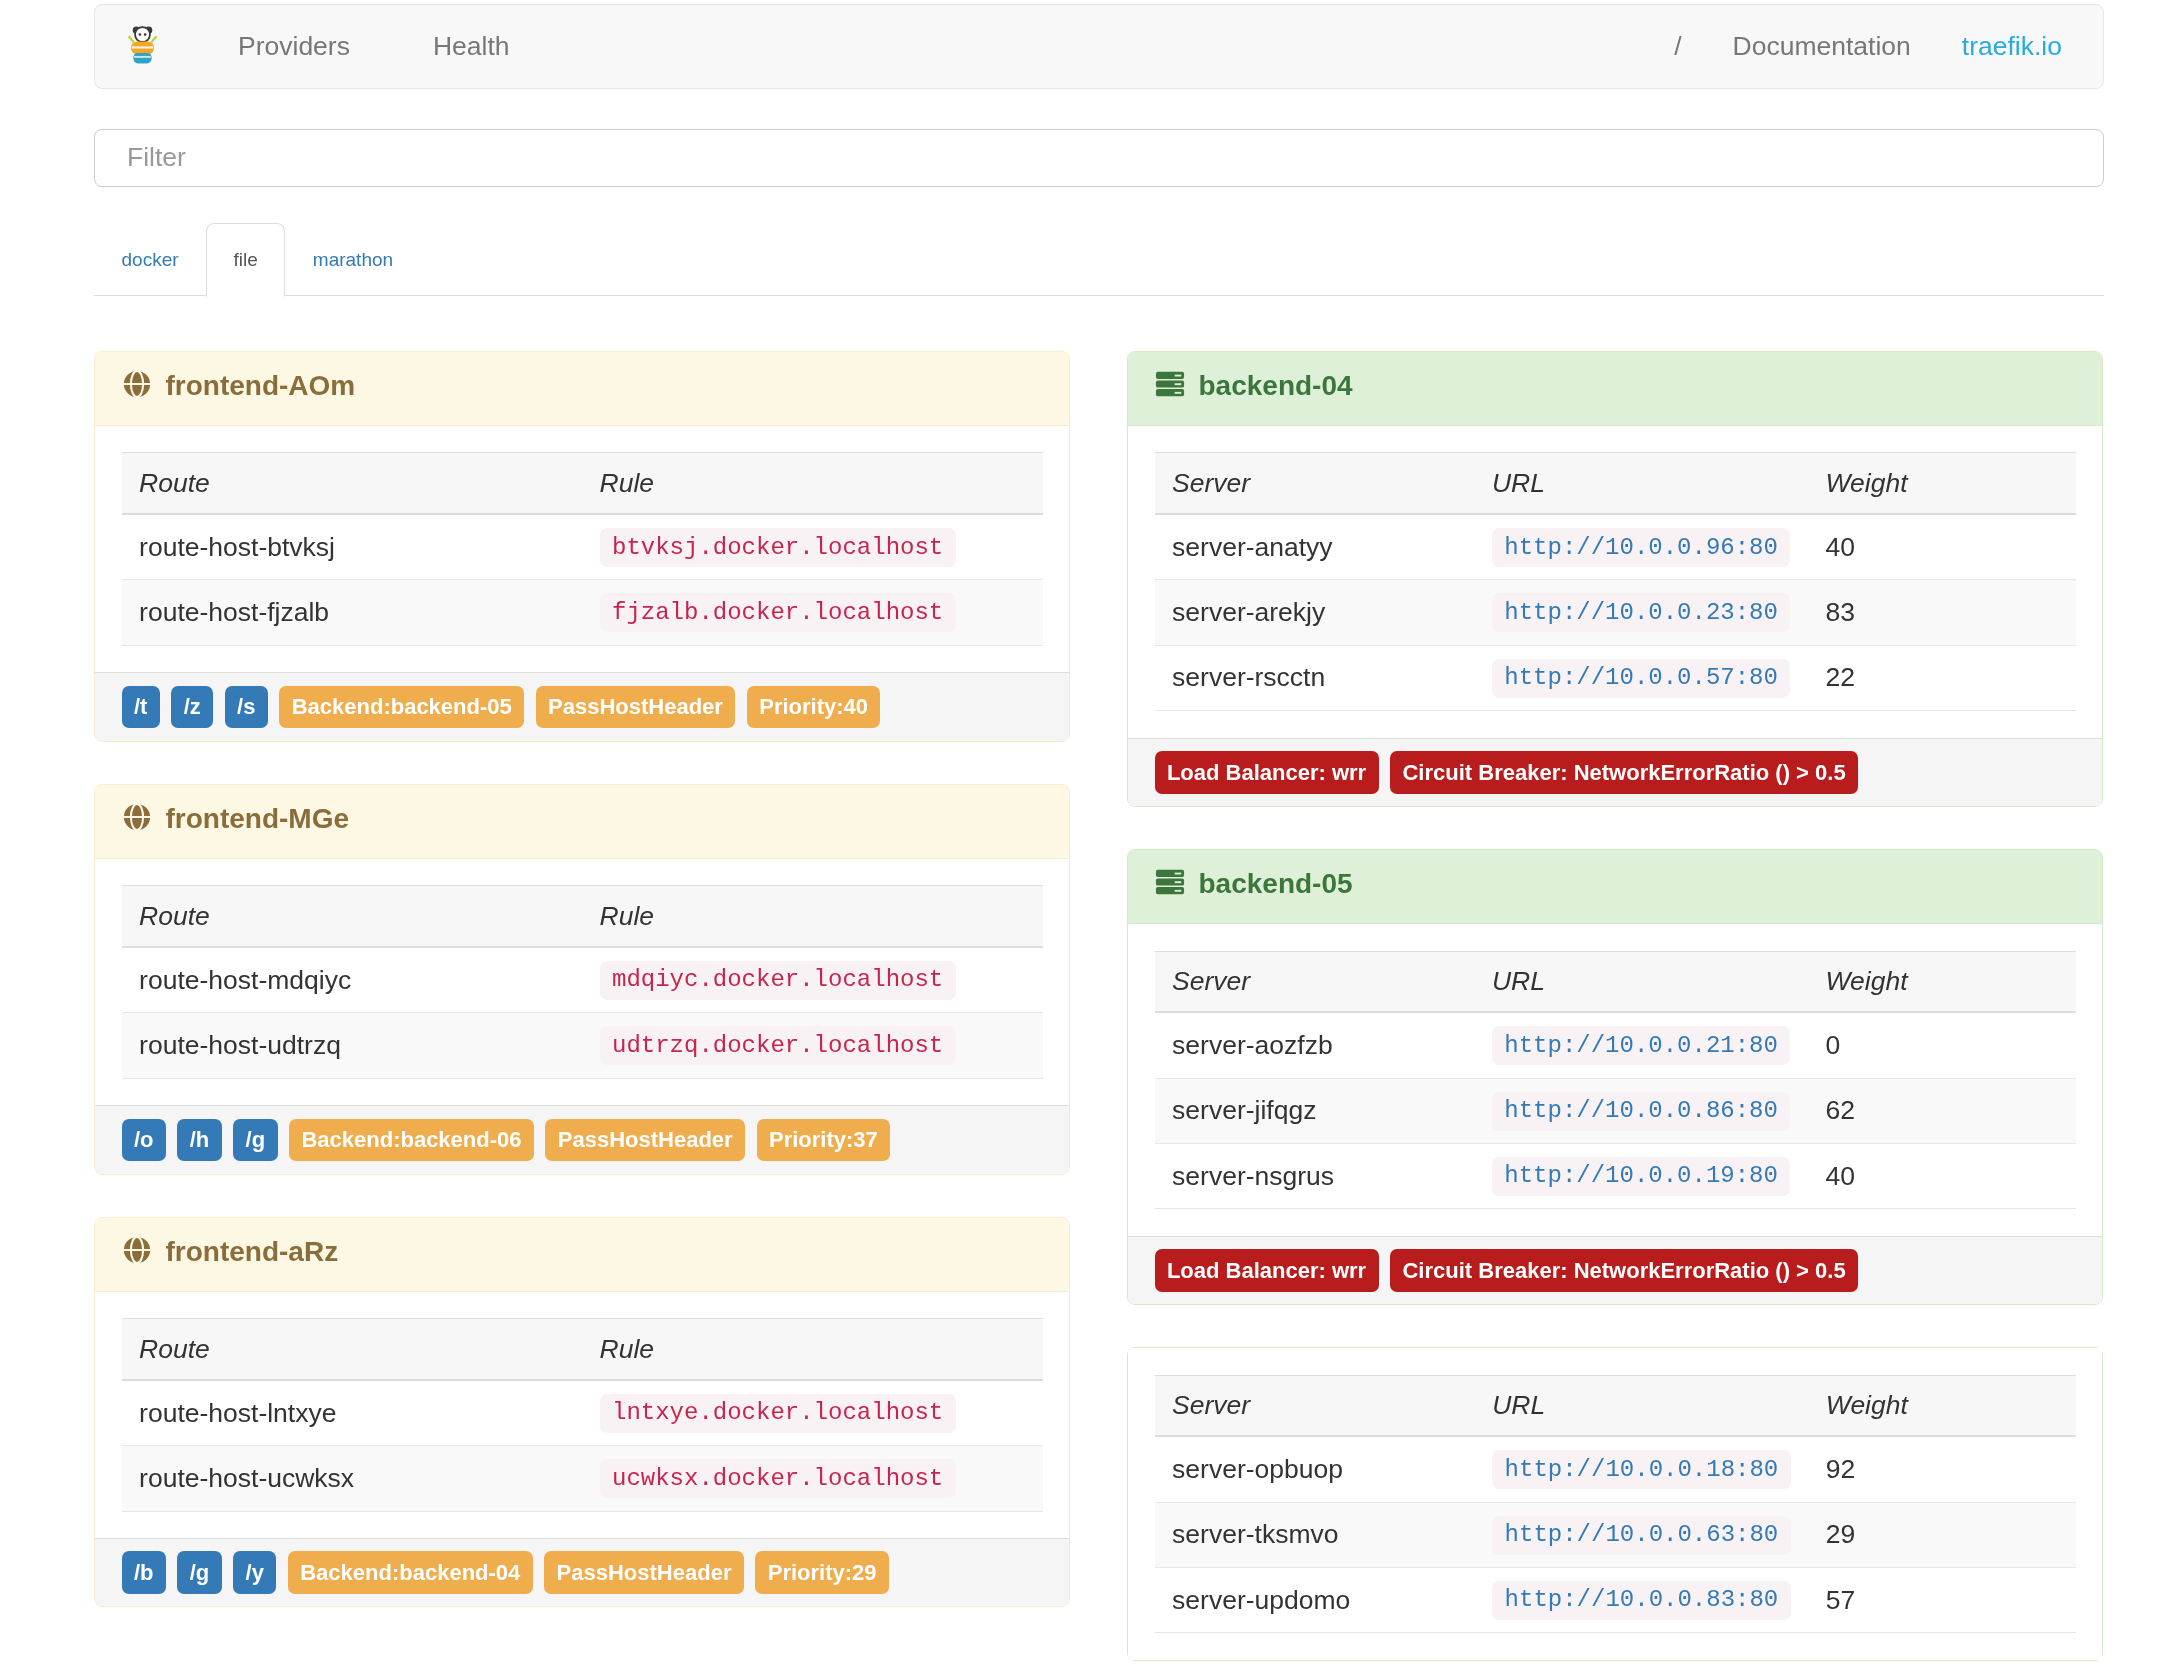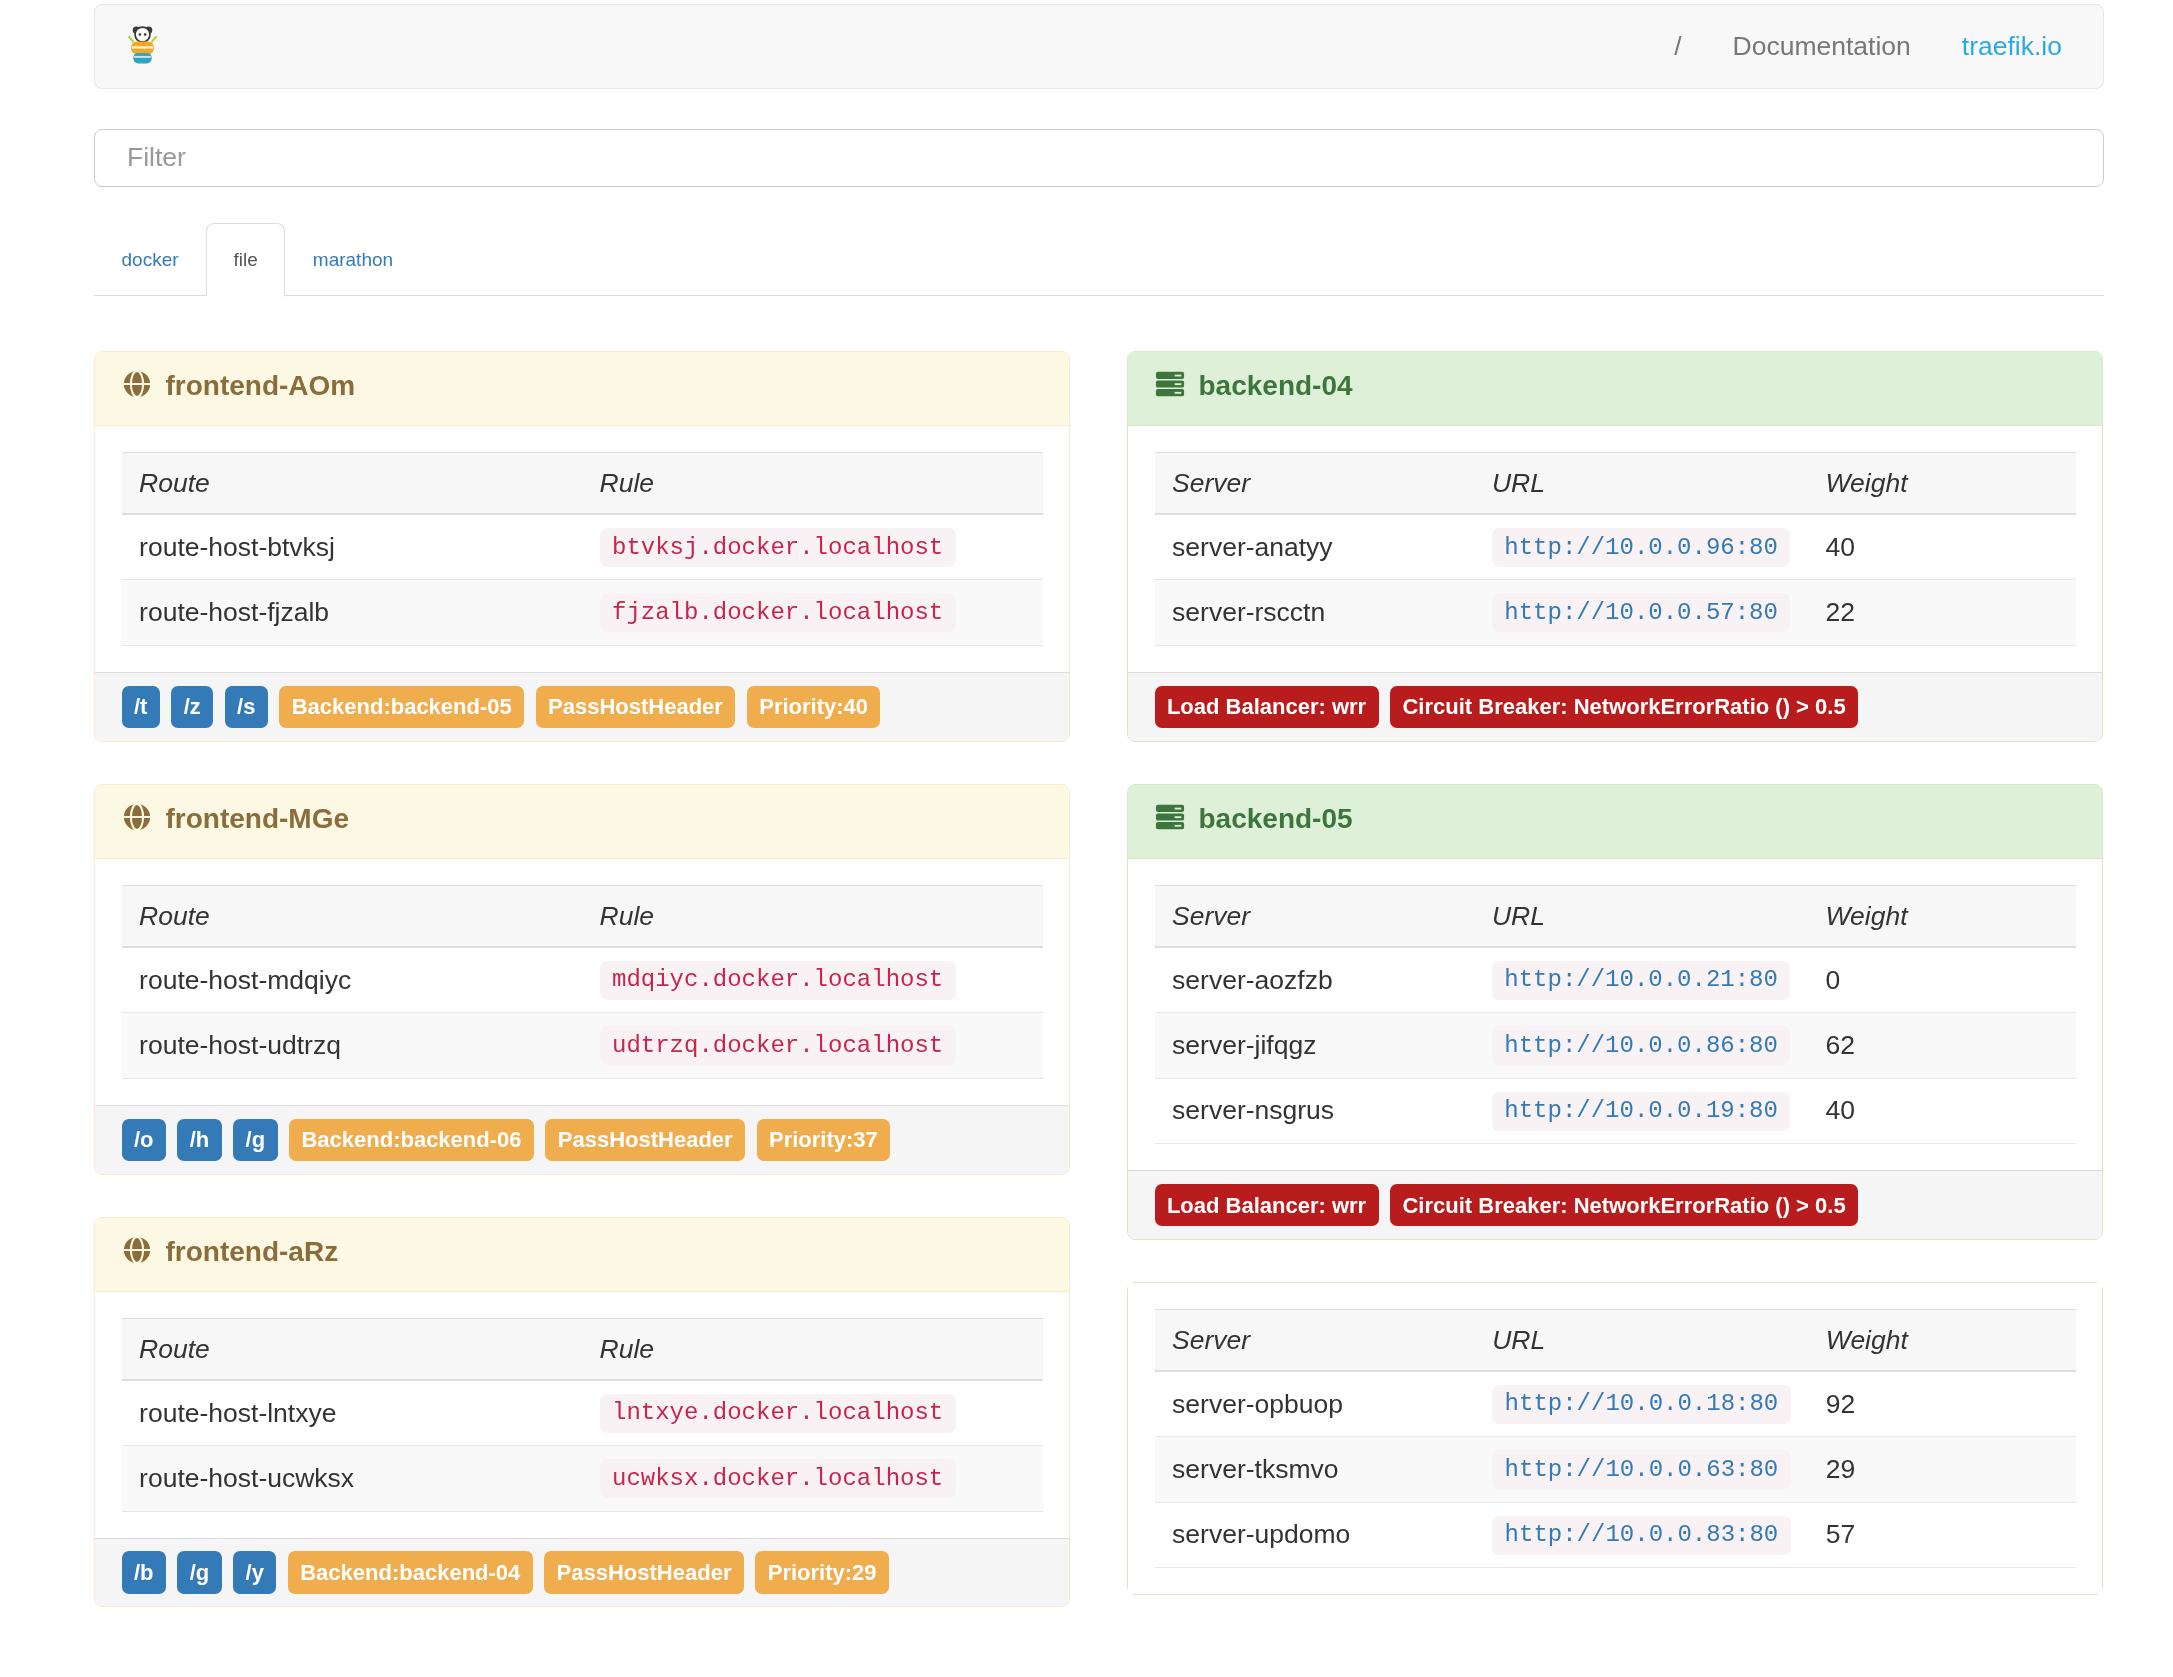--- a/index.html
+++ b/index.html
@@ -112,20 +112,24 @@
             <circle cx="20" cy="12" r="8.5" fill="#ffffff" stroke="#3b3b3b" stroke-width="2"></circle>
             <circle cx="17" cy="12" r="1.5" fill="#333"></circle>
             <circle cx="23" cy="12" r="1.5" fill="#333"></circle>
             <rect x="7" y="20" width="26" height="15" rx="7" fill="#f5a623"></rect>
             <rect x="8" y="25.5" width="24" height="2.6" fill="#ffffff" opacity="0.85"></rect>
             <rect x="9.5" y="33" width="21" height="12" rx="5.5" fill="#2fa3c6"></rect>
             <rect x="10.5" y="36.5" width="19" height="2.2" fill="#ffffff" opacity="0.75"></rect>
           </svg>
         </span>
       </a>
+      <div class="nav-left">
+        <a class="nav-link">Providers</a>
+        <a class="nav-link">Health</a>
+      </div>
       <div class="nav-right">
         <span class="nav-divider">/</span>
         <a class="nav-link">Documentation</a>
         <a class="nav-link ext">traefik.io</a>
       </div>
     </nav>
 
     <div class="filter-wrap">
       <input class="filter-input" type="text" value="" placeholder="Filter" style="">
     </div>
@@ -307,20 +311,25 @@
                 <th>Weight</th>
               </tr>
                 </thead>
               <tbody>
                 <tr>
                   <td>server-anatyy</td>
                   <td><a class="code url-code">http://10.0.0.96:80</a></td>
                   <td>40</td>
                 </tr>
                 <tr>
+                  <td>server-arekjy</td>
+                  <td><a class="code url-code">http://10.0.0.23:80</a></td>
+                  <td>83</td>
+                </tr>
+                <tr>
                   <td>server-rscctn</td>
                   <td><a class="code url-code">http://10.0.0.57:80</a></td>
                   <td>22</td>
                 </tr>
               </tbody>
             </table>
           </div>
           <div class="panel-footer">
             <span class="label label-success">Load Balancer: wrr</span>
             <span class="label label-success">Circuit Breaker: NetworkErrorRatio () &gt; 0.5</span>

